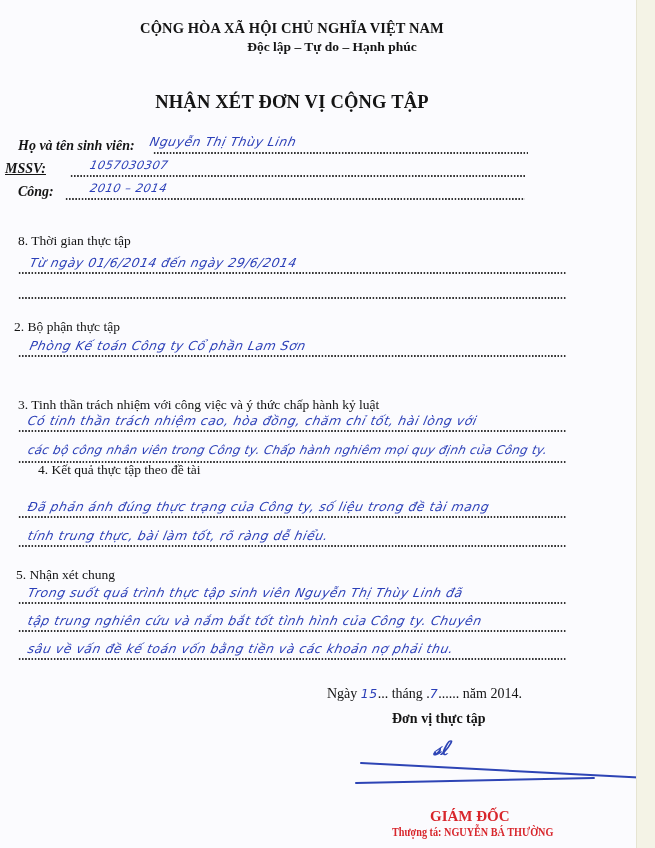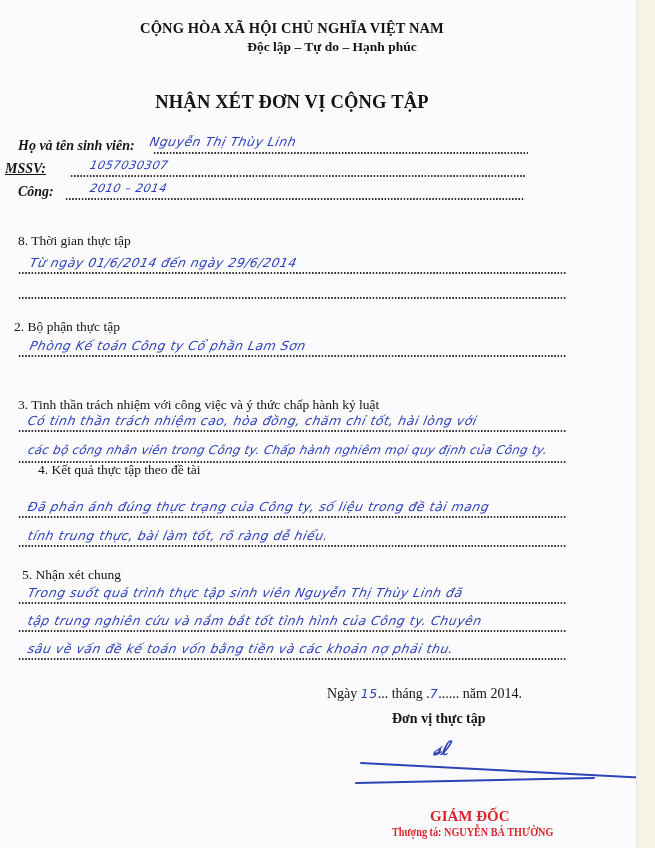--- a/index.html
+++ b/index.html
@@ -77,21 +77,21 @@
   <div class="hand" style="left:28px; top:413px;">Có tinh thần trách nhiệm cao, hòa đồng, chăm chỉ tốt, hài lòng với</div>
   <div class="dots" style="left:18px; top:461px; width:548px;"></div>
   <div class="hand" style="left:28px; top:443px; font-size:12px; letter-spacing:0.2px;">các bộ công nhân viên trong Công ty. Chấp hành nghiêm mọi quy định của Công ty.</div>
 
   <div class="abs section-label" style="left:18px; top:462px;margin-left:20px;">4.  Kết quả thực tập theo đề tài</div>
   <div class="dots" style="left:18px; top:516px; width:548px;"></div>
   <div class="hand" style="left:28px; top:499px;">Đã phản ánh đúng thực trạng của Công ty, số liệu trong đề tài mang</div>
   <div class="dots" style="left:18px; top:545px; width:548px;"></div>
   <div class="hand" style="left:28px; top:528px;">tính trung thực, bài làm tốt, rõ ràng dễ hiểu.</div>
 
-  <div class="abs section-label" style="left:22px; top:567px;">5.  Nhận xét chung</div>
+  <div class="abs section-label" style="left:16px; top:567px;">5.  Nhận xét chung</div>
   <div class="dots" style="left:18px; top:602px; width:548px;"></div>
   <div class="hand" style="left:28px; top:585px;">Trong suốt quá trình thực tập sinh viên Nguyễn Thị Thùy Linh đã</div>
   <div class="dots" style="left:18px; top:630px; width:548px;"></div>
   <div class="hand" style="left:28px; top:613px;">tập trung nghiên cứu và nắm bắt tốt tình hình của Công ty. Chuyên</div>
   <div class="dots" style="left:18px; top:658px; width:548px;"></div>
   <div class="hand" style="left:28px; top:641px;">sâu về vấn đề kế toán vốn bằng tiền và các khoản nợ phải thu.</div>
 
   <div class="abs" style="left:327px; top:686px; font-size:14px;">
     <span>Ngày</span>
     <span class="hand" style="position:relative; font-size:12.5px;">15</span><span>... tháng .</span><span class="hand" style="position:relative; font-size:12.5px;">7</span><span>...... năm 2014.</span>

